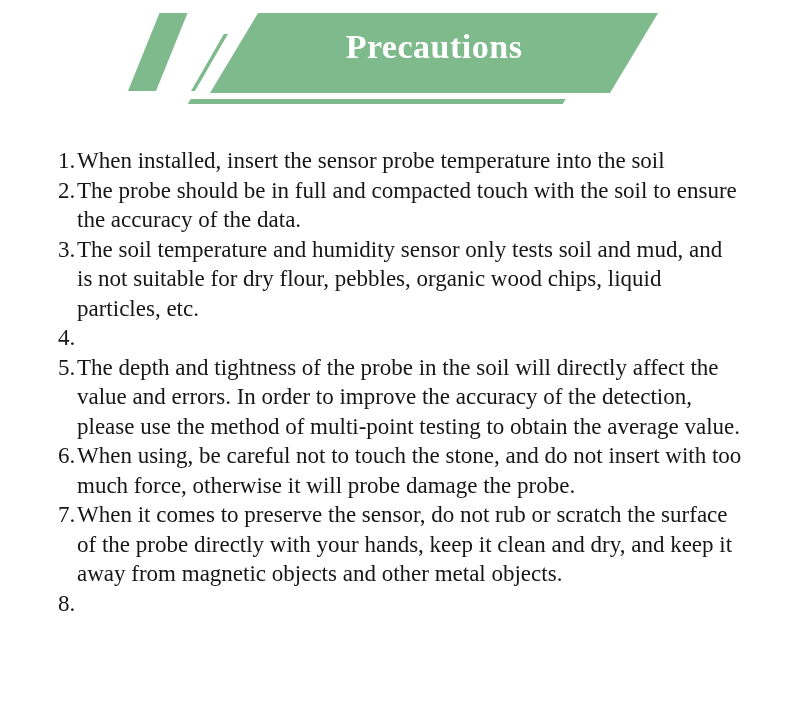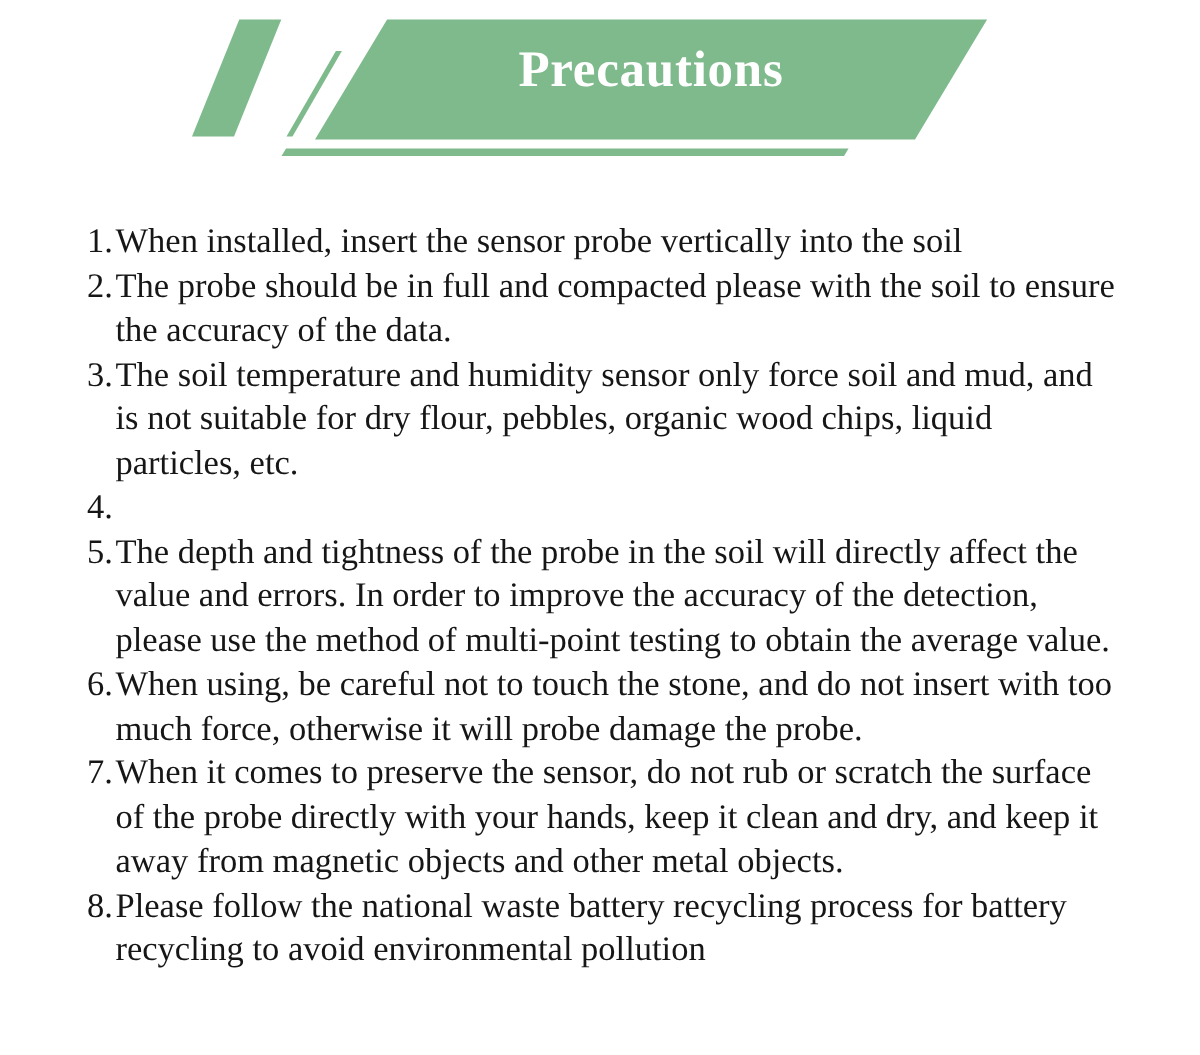--- a/index.html
+++ b/index.html
@@ -97,30 +97,30 @@
     <div class="para-small"></div>
     <div class="slash"></div>
     <div class="para-big"></div>
     <div class="underline"></div>
     <div class="banner-title">Precautions</div>
   </div>
 
   <div class="list">
       <div class="item">
         <span class="num">1.</span>
-        <span class="txt">When installed, insert the sensor probe vertically into the soil</span>
+        <span class="txt">When installed, insert the sensor probe temperature into the soil</span>
       </div>
       <div class="item">
         <span class="num">2.</span>
-        <span class="txt">The probe should be in full and compacted please with the soil to ensure
+        <span class="txt">The probe should be in full and compacted touch with the soil to ensure
 the accuracy of the data.</span>
       </div>
       <div class="item">
         <span class="num">3.</span>
-        <span class="txt">The soil temperature and humidity sensor only force soil and mud, and
+        <span class="txt">The soil temperature and humidity sensor only tests soil and mud, and
 is not suitable for dry flour, pebbles, organic wood chips, liquid
 particles, etc.</span>
       </div>
       <div class="item">
         <span class="num">4.</span>
       </div>
       <div class="item">
         <span class="num">5.</span>
         <span class="txt">The depth and tightness of the probe in the soil will directly affect the
 value and errors. In order to improve the accuracy of the detection,
@@ -132,18 +132,16 @@
 much force, otherwise it will probe damage the probe.</span>
       </div>
       <div class="item">
         <span class="num">7.</span>
         <span class="txt">When it comes to preserve the sensor, do not rub or scratch the surface
 of the probe directly with your hands, keep it clean and dry, and keep it
 away from magnetic objects and other metal objects.</span>
       </div>
       <div class="item">
         <span class="num">8.</span>
-        <span class="txt">Please follow the national waste battery recycling process for battery
-recycling to avoid environmental pollution</span>
       </div>
     </div>
 
 </div>
 
 </body></html>

